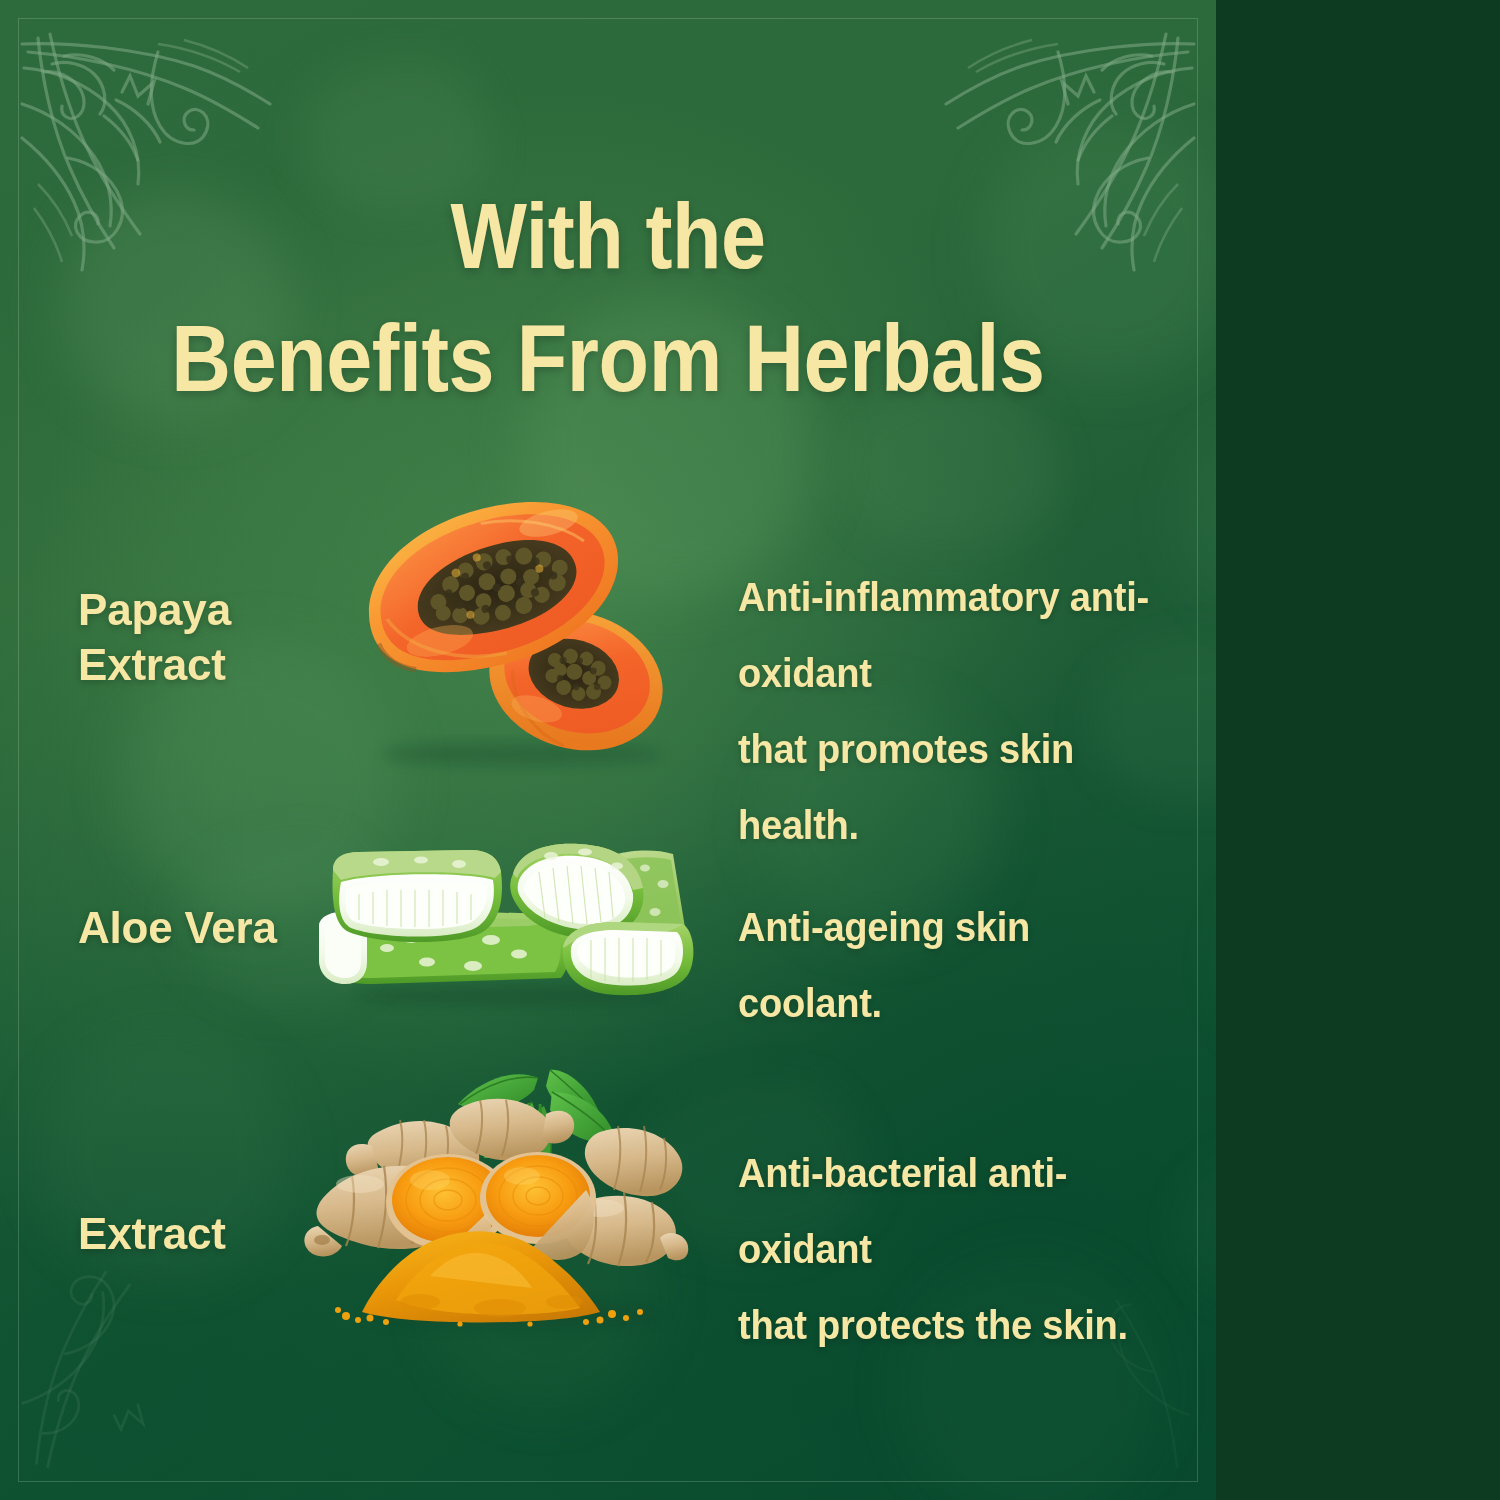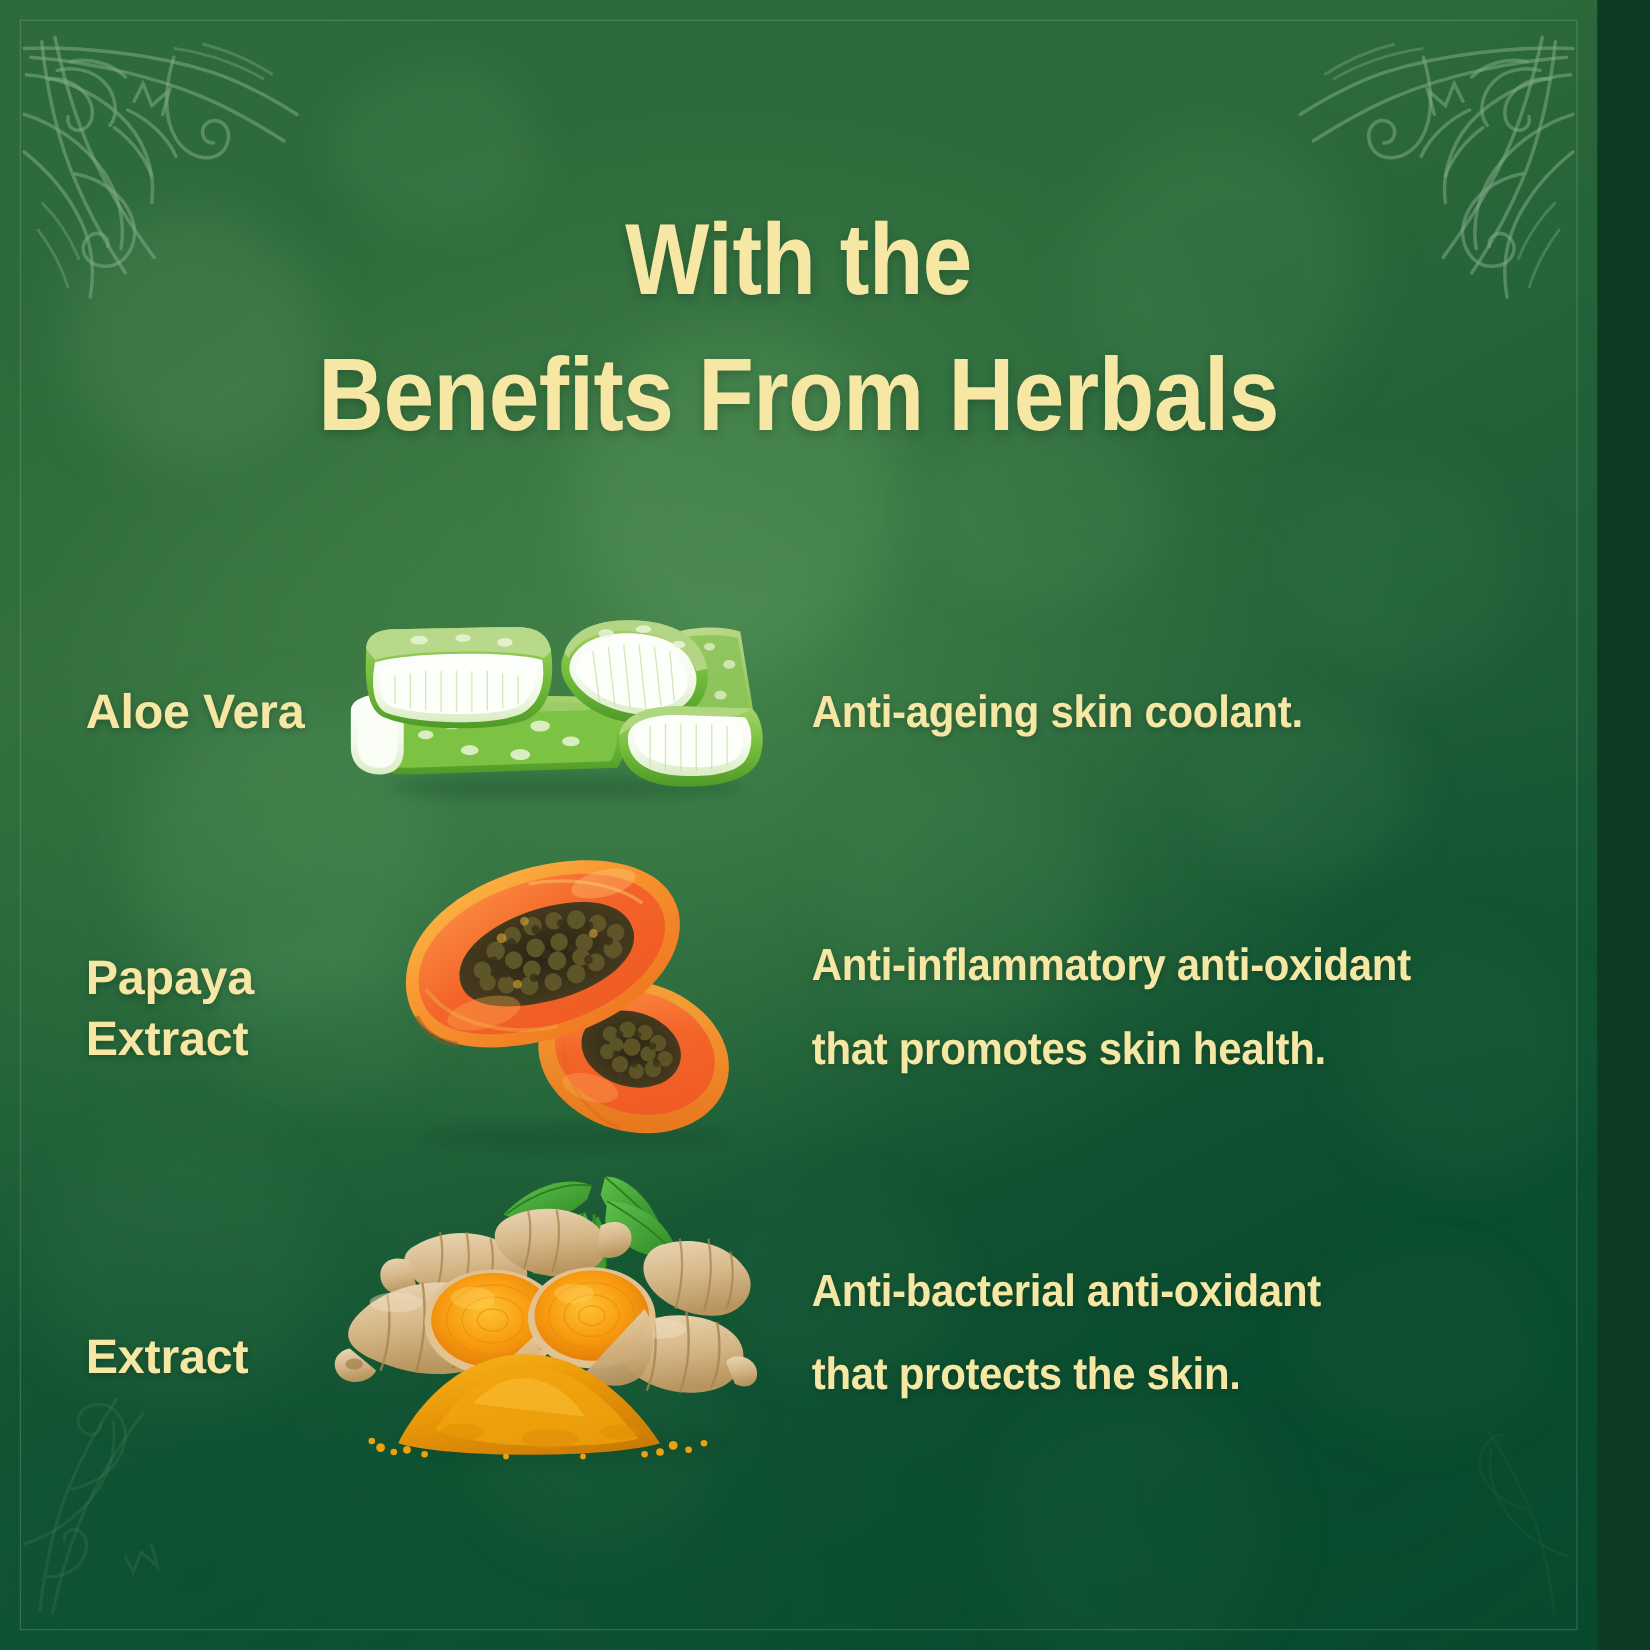--- a/index.html
+++ b/index.html
@@ -1,20 +1,20 @@
 <!DOCTYPE html>
 <html><head>
 <meta charset="utf-8">
 <style>
   html,body{margin:0;padding:0;background:#0d3b22;}
   *{box-sizing:border-box;}
 
   .poster{
     position:relative;
-    width:1452px;height:1500px;
+    width:1216px;height:1500px;
     overflow:hidden;
     font-family:"Liberation Sans", sans-serif;
     background:
       radial-gradient(ellipse 70% 55% at 46% 40%, rgba(86,150,86,0.55) 0%, rgba(86,150,86,0.0) 62%),
       radial-gradient(ellipse 60% 50% at 18% 52%, rgba(74,136,74,0.40) 0%, rgba(74,136,74,0) 70%),
       radial-gradient(ellipse 80% 70% at 85% 88%, rgba(7,72,45,0.75) 0%, rgba(7,72,45,0) 65%),
       radial-gradient(ellipse 90% 80% at 12% 95%, rgba(9,78,48,0.70) 0%, rgba(9,78,48,0) 70%),
       linear-gradient(152deg, #2e6b3c 0%, #2d6a3b 30%, #1d5c36 58%, #0f5231 80%, #0a4b2e 100%);
   }
 
@@ -202,144 +202,20 @@
     </svg>
   </div>
 
   <div class="headline">
     <span>With the</span>
     <span class="l2">Benefits From Herbals</span>
   </div>
 
   <div class="rows">
 
-    <div class="row row-aloe">
-      <div class="name">
-        <span>Aloe Vera</span>
-      </div>
-
-      <div class="art">
-        <svg viewBox="0 0 412 165">
-          <defs>
-            <linearGradient id="aRind" x1="0" y1="0" x2="0" y2="1">
-              <stop offset="0" stop-color="#A8D36A"></stop>
-              <stop offset="0.5" stop-color="#76BE3C"></stop>
-              <stop offset="1" stop-color="#4E9A27"></stop>
-            </linearGradient>
-            <linearGradient id="aGel" x1="0" y1="0" x2="0" y2="1">
-              <stop offset="0" stop-color="#FFFFFF"></stop>
-              <stop offset="0.55" stop-color="#F3FAEA"></stop>
-              <stop offset="1" stop-color="#D9ECC4"></stop>
-            </linearGradient>
-            <linearGradient id="aTop" x1="0" y1="0" x2="0.3" y2="1">
-              <stop offset="0" stop-color="#C3DC94"></stop>
-              <stop offset="1" stop-color="#8FC457"></stop>
-            </linearGradient>
-            <filter id="shadowA" x="-30%" y="-40%" width="160%" height="190%">
-              <feGaussianBlur stdDeviation="6"></feGaussianBlur>
-            </filter>
-          </defs>
-
-          <ellipse cx="210" cy="156" rx="160" ry="10" fill="#0a3f25" opacity="0.28" filter="url(#shadowA)"></ellipse>
-
-          <g transform="translate(286,4)">
-            <path d="M4 22 C14 8 56 2 82 10 L96 96 C72 108 26 106 6 92 Z" fill="url(#aTop)"></path>
-            <path d="M8 24 C22 14 58 10 80 16 L92 92 C70 100 30 98 10 88 Z" fill="#8BC358" opacity="0.85"></path>
-            <g fill="#EAF4D8" opacity="0.7">
-              <ellipse cx="28" cy="30" rx="6" ry="4"></ellipse>
-                <ellipse cx="54" cy="24" rx="5" ry="3.5"></ellipse>
-              <ellipse cx="72" cy="40" rx="5.5" ry="4"></ellipse>
-                <ellipse cx="38" cy="58" rx="5" ry="3.5"></ellipse>
-              <ellipse cx="64" cy="68" rx="5.5" ry="4"></ellipse>
-            </g>
-          </g>
-
-          <g transform="translate(10,68)">
-            <path d="M4 18 C4 8 22 2 60 2 L246 6 C258 16 258 56 246 70 L58 76 C20 76 4 66 4 52 Z" fill="url(#aRind)"></path>
-            <path d="M8 20 C10 12 28 8 60 8 L240 12 C248 22 248 52 240 64 L58 70 C24 70 10 62 8 50 Z" fill="#7CC243"></path>
-            <path d="M4 18 C4 8 22 2 60 2 L246 6 C246 6 232 16 214 18 L40 22 Z" fill="#A5D071" opacity="0.75"></path>
-
-            <path d="M4 18 C4 8 18 3 34 3 C46 3 52 10 52 22 L52 54 C52 68 44 76 30 76 C14 76 4 66 4 52 Z" fill="url(#aGel)"></path>
-            <path d="M10 20 C10 12 20 8 30 8 C40 8 46 14 46 24 L46 54 C46 64 40 70 30 70 C18 70 10 62 10 52 Z" fill="#FBFEF7"></path>
-            <g fill="#EAF5D6" opacity="0.85">
-              <ellipse cx="96" cy="30" rx="9" ry="5"></ellipse>
-                <ellipse cx="136" cy="24" rx="8" ry="4.5"></ellipse>
-              <ellipse cx="176" cy="32" rx="9" ry="5"></ellipse>
-                <ellipse cx="112" cy="54" rx="8" ry="4.5"></ellipse>
-              <ellipse cx="158" cy="58" rx="9" ry="5"></ellipse>
-                <ellipse cx="204" cy="46" rx="8" ry="4.5"></ellipse>
-              <ellipse cx="72" cy="40" rx="7" ry="4"></ellipse>
-            </g>
-          </g>
-
-          <g transform="translate(24,8)">
-            <path d="M4 22 C4 10 14 4 30 4 L140 2 C160 2 170 10 172 24 C176 56 168 78 150 86 C120 98 48 96 20 84 C6 78 2 56 4 22 Z" fill="url(#aRind)"></path>
-            <path d="M4 22 C4 10 14 4 30 4 L140 2 C160 2 170 10 172 24 L166 30 C140 22 44 22 12 32 Z" fill="#B9D98A"></path>
-            <path d="M12 34 C46 24 140 24 164 32 C168 58 158 76 142 82 C114 92 48 90 22 80 C10 74 8 54 12 34 Z" fill="url(#aGel)"></path>
-            <path d="M18 40 C50 32 136 32 158 38 C160 58 150 72 138 76 C112 84 50 82 26 74 C16 70 15 54 18 40 Z" fill="#FDFFFA"></path>
-            <g stroke="#C9E2A8" stroke-width="1.2" opacity="0.8">
-              <path d="M30 46 L30 72"></path>
-                <path d="M44 44 L44 76"></path>
-                <path d="M58 42 L58 78"></path>
-              <path d="M72 42 L72 79"></path>
-                <path d="M86 42 L86 79"></path>
-                <path d="M100 42 L100 79"></path>
-              <path d="M114 42 L114 78"></path>
-                <path d="M128 44 L128 76"></path>
-                <path d="M142 46 L142 72"></path>
-            </g>
-            <g fill="#EDF6DD" opacity="0.8">
-              <ellipse cx="52" cy="14" rx="8" ry="4"></ellipse>
-                <ellipse cx="92" cy="12" rx="7" ry="3.5"></ellipse>
-              <ellipse cx="130" cy="16" rx="7" ry="4"></ellipse>
-            </g>
-          </g>
-
-          <g transform="translate(200,0)">
-            <path d="M8 34 C14 12 40 2 74 4 C112 6 134 22 138 48 C142 76 122 96 90 98 C54 100 22 84 10 62 C4 52 4 42 8 34 Z" fill="url(#aRind)"></path>
-            <path d="M8 34 C14 12 40 2 74 4 C112 6 134 22 138 48 L128 50 C120 28 98 16 70 14 C44 12 20 20 12 38 Z" fill="#B4D684"></path>
-            <path d="M14 40 C22 22 46 14 72 16 C104 18 124 32 128 54 C130 76 112 90 86 90 C56 90 26 76 16 58 C12 52 12 46 14 40 Z" fill="url(#aGel)"></path>
-            <path d="M20 44 C28 28 48 22 72 24 C100 26 118 38 120 56 C122 74 106 84 84 84 C58 84 32 72 22 56 C18 50 18 48 20 44 Z" fill="#FDFFFA"></path>
-            <g stroke="#C9E2A8" stroke-width="1.2" opacity="0.8">
-              <path d="M34 32 L40 78"></path>
-                <path d="M48 28 L54 82"></path>
-                <path d="M62 26 L68 84"></path>
-              <path d="M76 26 L82 84"></path>
-                <path d="M90 28 L96 82"></path>
-                <path d="M104 32 L108 78"></path>
-            </g>
-            <g fill="#EDF6DD" opacity="0.8">
-              <ellipse cx="46" cy="16" rx="7" ry="4"></ellipse>
-                <ellipse cx="80" cy="12" rx="7" ry="3.5"></ellipse>
-              <ellipse cx="112" cy="26" rx="6" ry="3.5"></ellipse>
-            </g>
-          </g>
-
-          <g transform="translate(252,78)">
-            <path d="M6 30 C8 14 28 4 58 4 L126 6 C138 14 140 44 130 58 C118 74 84 80 48 76 C20 72 4 56 6 30 Z" fill="url(#aRind)"></path>
-            <path d="M6 30 C8 14 28 4 58 4 L126 6 C126 6 114 14 100 16 L22 20 Z" fill="#AED780"></path>
-            <path d="M14 30 C16 18 34 12 58 12 L120 14 C128 22 128 44 120 54 C110 66 82 70 50 66 C26 62 12 50 14 30 Z" fill="url(#aGel)"></path>
-            <path d="M20 32 C22 22 38 18 58 18 L114 20 C120 26 120 42 114 50 C106 58 82 62 54 58 C34 54 20 46 20 32 Z" fill="#FDFFFA"></path>
-            <g stroke="#C9E2A8" stroke-width="1.2" opacity="0.8">
-              <path d="M34 22 L34 60"></path>
-                <path d="M48 20 L48 63"></path>
-                <path d="M62 20 L62 64"></path>
-              <path d="M76 20 L76 64"></path>
-                <path d="M90 20 L90 62"></path>
-                <path d="M104 22 L104 58"></path>
-            </g>
-          </g>
-        </svg>
-      </div>
-
-      <div class="desc">
-        <span>Anti-ageing skin coolant.</span>
-      </div>
-    </div>
-
     <div class="row row-papaya">
       <div class="name">
         <span>Papaya</span><br>
         <span>Extract</span>
       </div>
 
       <div class="art">
         <svg viewBox="0 0 376 250">
           <defs>
             <linearGradient id="pSkinA" x1="0" y1="0" x2="0.6" y2="1">
@@ -453,20 +329,144 @@
           </g>
         </svg>
       </div>
 
       <div class="desc">
         <span>Anti-inflammatory anti-oxidant</span><br>
         <span>that promotes skin health.</span>
       </div>
     </div>
 
+    <div class="row row-aloe">
+      <div class="name">
+        <span>Aloe Vera</span>
+      </div>
+
+      <div class="art">
+        <svg viewBox="0 0 412 165">
+          <defs>
+            <linearGradient id="aRind" x1="0" y1="0" x2="0" y2="1">
+              <stop offset="0" stop-color="#A8D36A"></stop>
+              <stop offset="0.5" stop-color="#76BE3C"></stop>
+              <stop offset="1" stop-color="#4E9A27"></stop>
+            </linearGradient>
+            <linearGradient id="aGel" x1="0" y1="0" x2="0" y2="1">
+              <stop offset="0" stop-color="#FFFFFF"></stop>
+              <stop offset="0.55" stop-color="#F3FAEA"></stop>
+              <stop offset="1" stop-color="#D9ECC4"></stop>
+            </linearGradient>
+            <linearGradient id="aTop" x1="0" y1="0" x2="0.3" y2="1">
+              <stop offset="0" stop-color="#C3DC94"></stop>
+              <stop offset="1" stop-color="#8FC457"></stop>
+            </linearGradient>
+            <filter id="shadowA" x="-30%" y="-40%" width="160%" height="190%">
+              <feGaussianBlur stdDeviation="6"></feGaussianBlur>
+            </filter>
+          </defs>
+
+          <ellipse cx="210" cy="156" rx="160" ry="10" fill="#0a3f25" opacity="0.28" filter="url(#shadowA)"></ellipse>
+
+          <g transform="translate(286,4)">
+            <path d="M4 22 C14 8 56 2 82 10 L96 96 C72 108 26 106 6 92 Z" fill="url(#aTop)"></path>
+            <path d="M8 24 C22 14 58 10 80 16 L92 92 C70 100 30 98 10 88 Z" fill="#8BC358" opacity="0.85"></path>
+            <g fill="#EAF4D8" opacity="0.7">
+              <ellipse cx="28" cy="30" rx="6" ry="4"></ellipse>
+                <ellipse cx="54" cy="24" rx="5" ry="3.5"></ellipse>
+              <ellipse cx="72" cy="40" rx="5.5" ry="4"></ellipse>
+                <ellipse cx="38" cy="58" rx="5" ry="3.5"></ellipse>
+              <ellipse cx="64" cy="68" rx="5.5" ry="4"></ellipse>
+            </g>
+          </g>
+
+          <g transform="translate(10,68)">
+            <path d="M4 18 C4 8 22 2 60 2 L246 6 C258 16 258 56 246 70 L58 76 C20 76 4 66 4 52 Z" fill="url(#aRind)"></path>
+            <path d="M8 20 C10 12 28 8 60 8 L240 12 C248 22 248 52 240 64 L58 70 C24 70 10 62 8 50 Z" fill="#7CC243"></path>
+            <path d="M4 18 C4 8 22 2 60 2 L246 6 C246 6 232 16 214 18 L40 22 Z" fill="#A5D071" opacity="0.75"></path>
+
+            <path d="M4 18 C4 8 18 3 34 3 C46 3 52 10 52 22 L52 54 C52 68 44 76 30 76 C14 76 4 66 4 52 Z" fill="url(#aGel)"></path>
+            <path d="M10 20 C10 12 20 8 30 8 C40 8 46 14 46 24 L46 54 C46 64 40 70 30 70 C18 70 10 62 10 52 Z" fill="#FBFEF7"></path>
+            <g fill="#EAF5D6" opacity="0.85">
+              <ellipse cx="96" cy="30" rx="9" ry="5"></ellipse>
+                <ellipse cx="136" cy="24" rx="8" ry="4.5"></ellipse>
+              <ellipse cx="176" cy="32" rx="9" ry="5"></ellipse>
+                <ellipse cx="112" cy="54" rx="8" ry="4.5"></ellipse>
+              <ellipse cx="158" cy="58" rx="9" ry="5"></ellipse>
+                <ellipse cx="204" cy="46" rx="8" ry="4.5"></ellipse>
+              <ellipse cx="72" cy="40" rx="7" ry="4"></ellipse>
+            </g>
+          </g>
+
+          <g transform="translate(24,8)">
+            <path d="M4 22 C4 10 14 4 30 4 L140 2 C160 2 170 10 172 24 C176 56 168 78 150 86 C120 98 48 96 20 84 C6 78 2 56 4 22 Z" fill="url(#aRind)"></path>
+            <path d="M4 22 C4 10 14 4 30 4 L140 2 C160 2 170 10 172 24 L166 30 C140 22 44 22 12 32 Z" fill="#B9D98A"></path>
+            <path d="M12 34 C46 24 140 24 164 32 C168 58 158 76 142 82 C114 92 48 90 22 80 C10 74 8 54 12 34 Z" fill="url(#aGel)"></path>
+            <path d="M18 40 C50 32 136 32 158 38 C160 58 150 72 138 76 C112 84 50 82 26 74 C16 70 15 54 18 40 Z" fill="#FDFFFA"></path>
+            <g stroke="#C9E2A8" stroke-width="1.2" opacity="0.8">
+              <path d="M30 46 L30 72"></path>
+                <path d="M44 44 L44 76"></path>
+                <path d="M58 42 L58 78"></path>
+              <path d="M72 42 L72 79"></path>
+                <path d="M86 42 L86 79"></path>
+                <path d="M100 42 L100 79"></path>
+              <path d="M114 42 L114 78"></path>
+                <path d="M128 44 L128 76"></path>
+                <path d="M142 46 L142 72"></path>
+            </g>
+            <g fill="#EDF6DD" opacity="0.8">
+              <ellipse cx="52" cy="14" rx="8" ry="4"></ellipse>
+                <ellipse cx="92" cy="12" rx="7" ry="3.5"></ellipse>
+              <ellipse cx="130" cy="16" rx="7" ry="4"></ellipse>
+            </g>
+          </g>
+
+          <g transform="translate(200,0)">
+            <path d="M8 34 C14 12 40 2 74 4 C112 6 134 22 138 48 C142 76 122 96 90 98 C54 100 22 84 10 62 C4 52 4 42 8 34 Z" fill="url(#aRind)"></path>
+            <path d="M8 34 C14 12 40 2 74 4 C112 6 134 22 138 48 L128 50 C120 28 98 16 70 14 C44 12 20 20 12 38 Z" fill="#B4D684"></path>
+            <path d="M14 40 C22 22 46 14 72 16 C104 18 124 32 128 54 C130 76 112 90 86 90 C56 90 26 76 16 58 C12 52 12 46 14 40 Z" fill="url(#aGel)"></path>
+            <path d="M20 44 C28 28 48 22 72 24 C100 26 118 38 120 56 C122 74 106 84 84 84 C58 84 32 72 22 56 C18 50 18 48 20 44 Z" fill="#FDFFFA"></path>
+            <g stroke="#C9E2A8" stroke-width="1.2" opacity="0.8">
+              <path d="M34 32 L40 78"></path>
+                <path d="M48 28 L54 82"></path>
+                <path d="M62 26 L68 84"></path>
+              <path d="M76 26 L82 84"></path>
+                <path d="M90 28 L96 82"></path>
+                <path d="M104 32 L108 78"></path>
+            </g>
+            <g fill="#EDF6DD" opacity="0.8">
+              <ellipse cx="46" cy="16" rx="7" ry="4"></ellipse>
+                <ellipse cx="80" cy="12" rx="7" ry="3.5"></ellipse>
+              <ellipse cx="112" cy="26" rx="6" ry="3.5"></ellipse>
+            </g>
+          </g>
+
+          <g transform="translate(252,78)">
+            <path d="M6 30 C8 14 28 4 58 4 L126 6 C138 14 140 44 130 58 C118 74 84 80 48 76 C20 72 4 56 6 30 Z" fill="url(#aRind)"></path>
+            <path d="M6 30 C8 14 28 4 58 4 L126 6 C126 6 114 14 100 16 L22 20 Z" fill="#AED780"></path>
+            <path d="M14 30 C16 18 34 12 58 12 L120 14 C128 22 128 44 120 54 C110 66 82 70 50 66 C26 62 12 50 14 30 Z" fill="url(#aGel)"></path>
+            <path d="M20 32 C22 22 38 18 58 18 L114 20 C120 26 120 42 114 50 C106 58 82 62 54 58 C34 54 20 46 20 32 Z" fill="#FDFFFA"></path>
+            <g stroke="#C9E2A8" stroke-width="1.2" opacity="0.8">
+              <path d="M34 22 L34 60"></path>
+                <path d="M48 20 L48 63"></path>
+                <path d="M62 20 L62 64"></path>
+              <path d="M76 20 L76 64"></path>
+                <path d="M90 20 L90 62"></path>
+                <path d="M104 22 L104 58"></path>
+            </g>
+          </g>
+        </svg>
+      </div>
+
+      <div class="desc">
+        <span>Anti-ageing skin coolant.</span>
+      </div>
+    </div>
+
     <div class="row row-turmeric">
       <div class="name">
         <span>Extract</span>
       </div>
 
       <div class="art">
         <svg viewBox="0 0 420 290">
           <defs>
             <linearGradient id="tRoot" x1="0" y1="0" x2="0.2" y2="1">
               <stop offset="0" stop-color="#EAD6B4"></stop>

